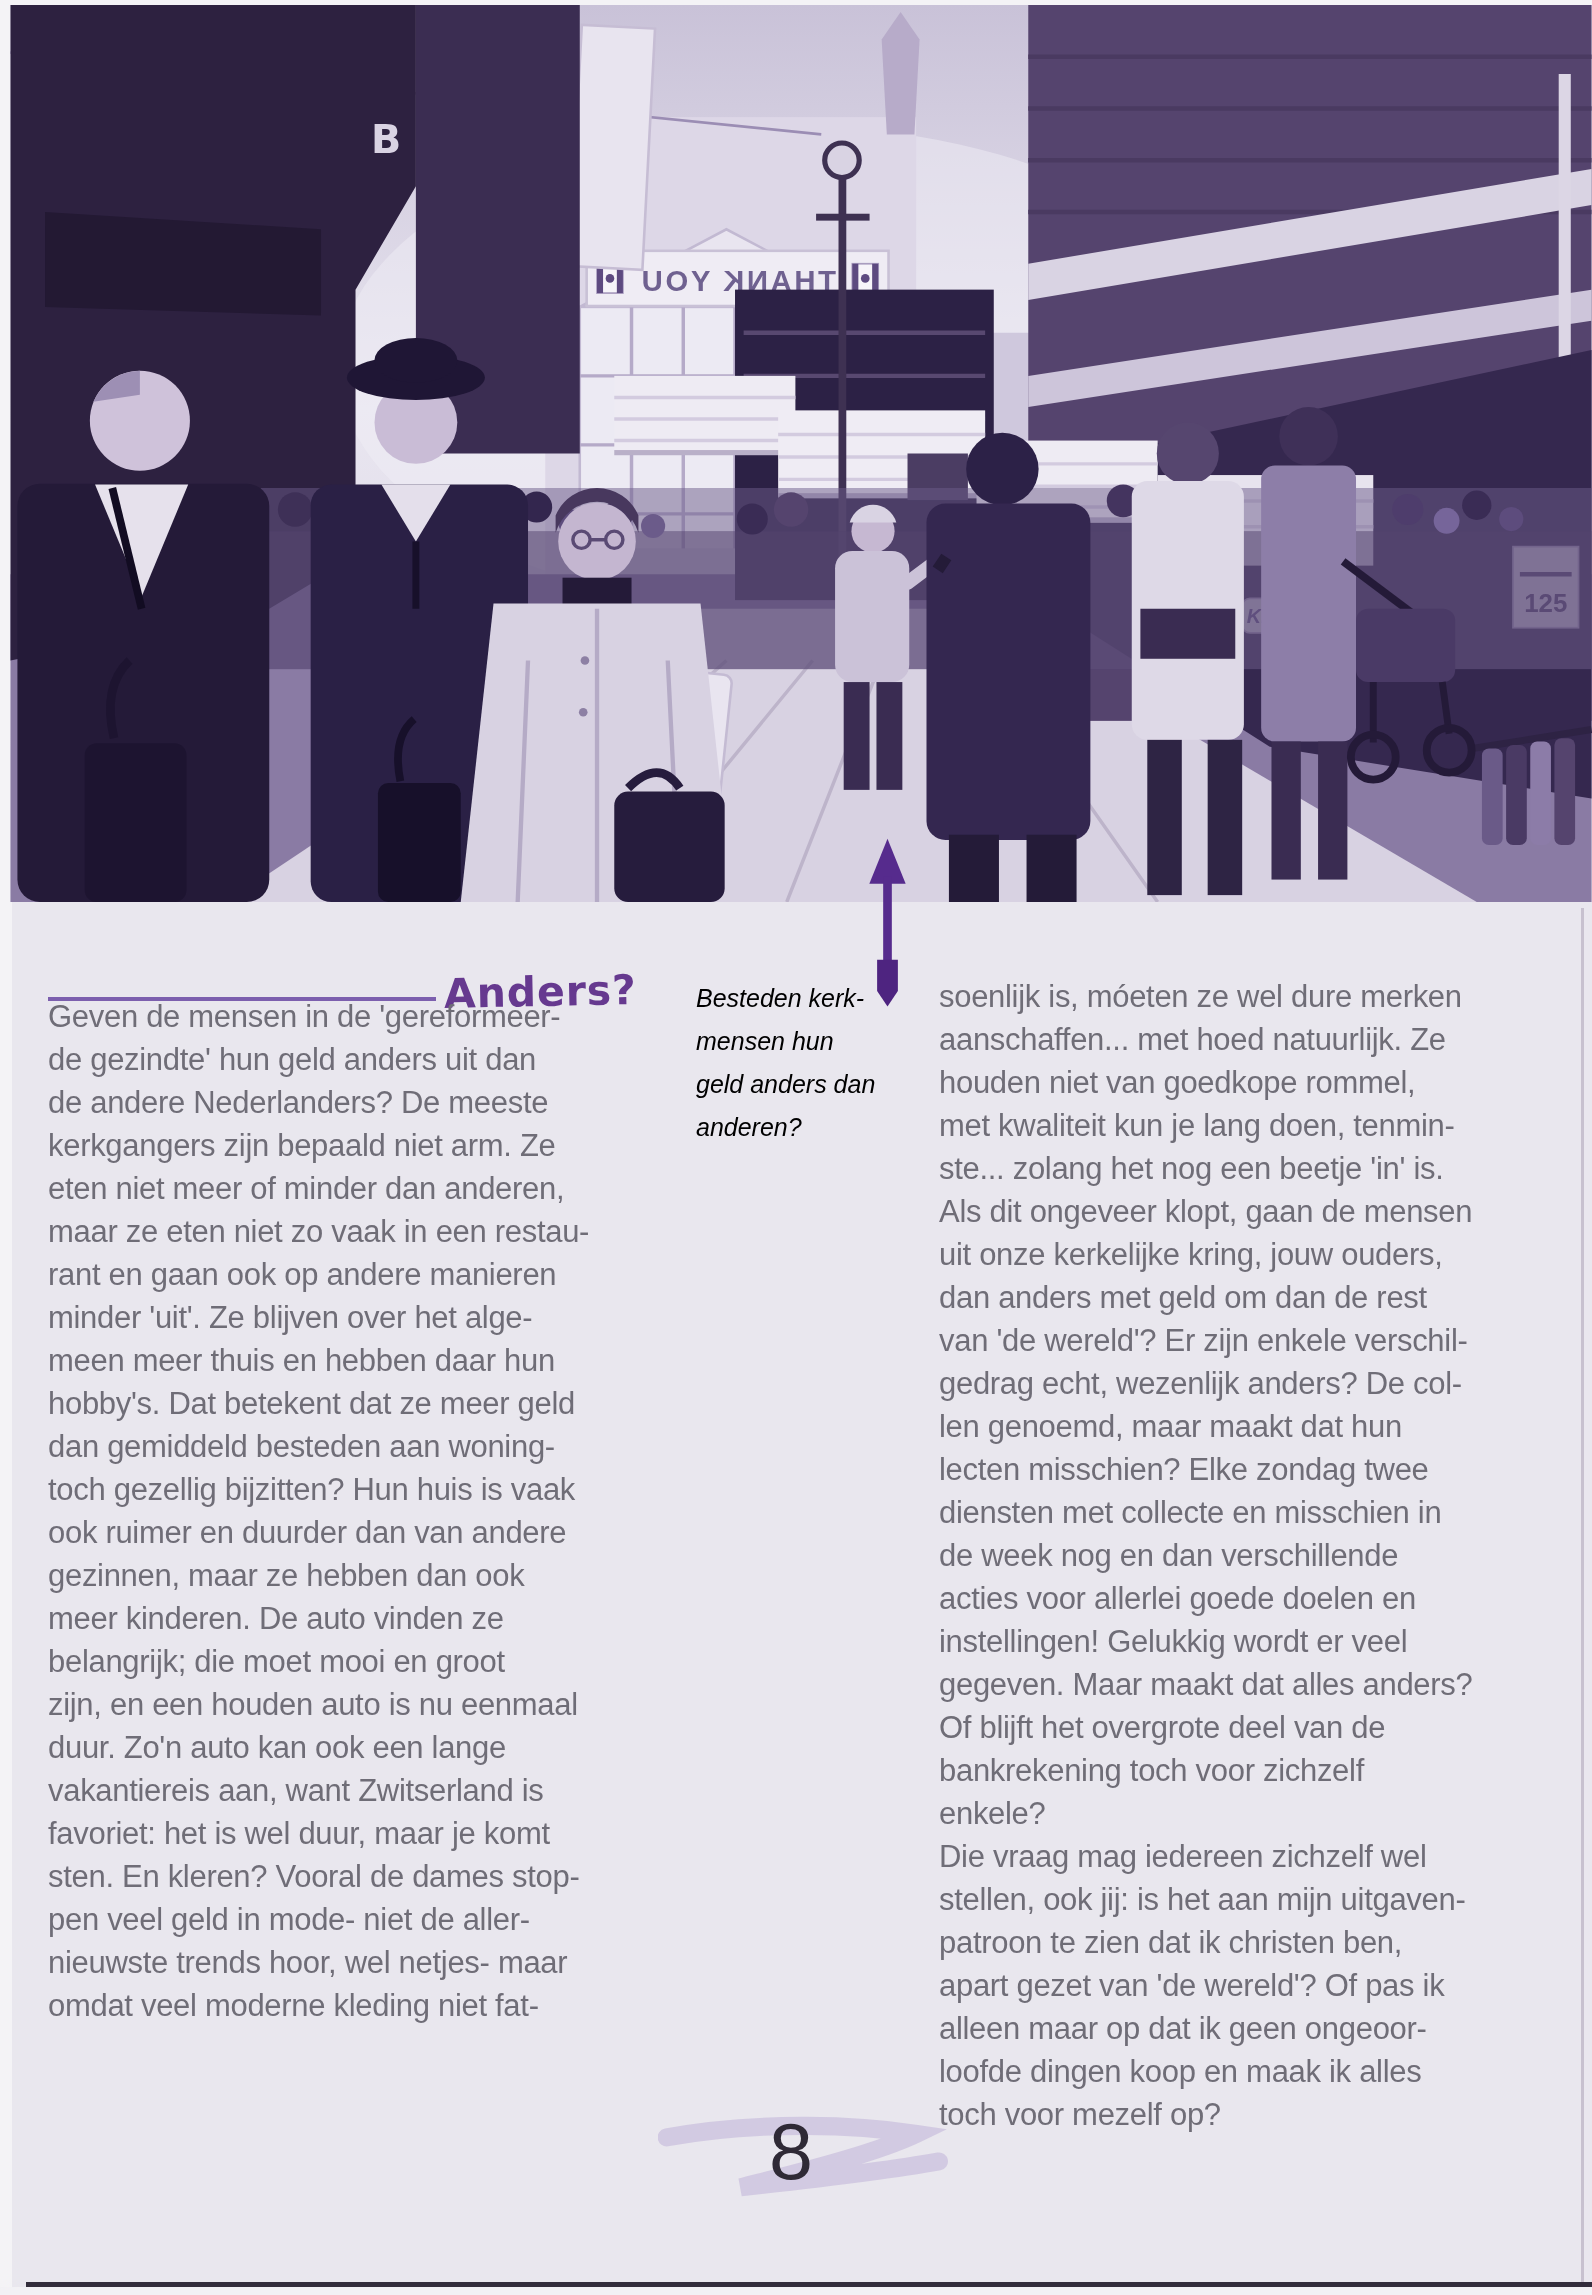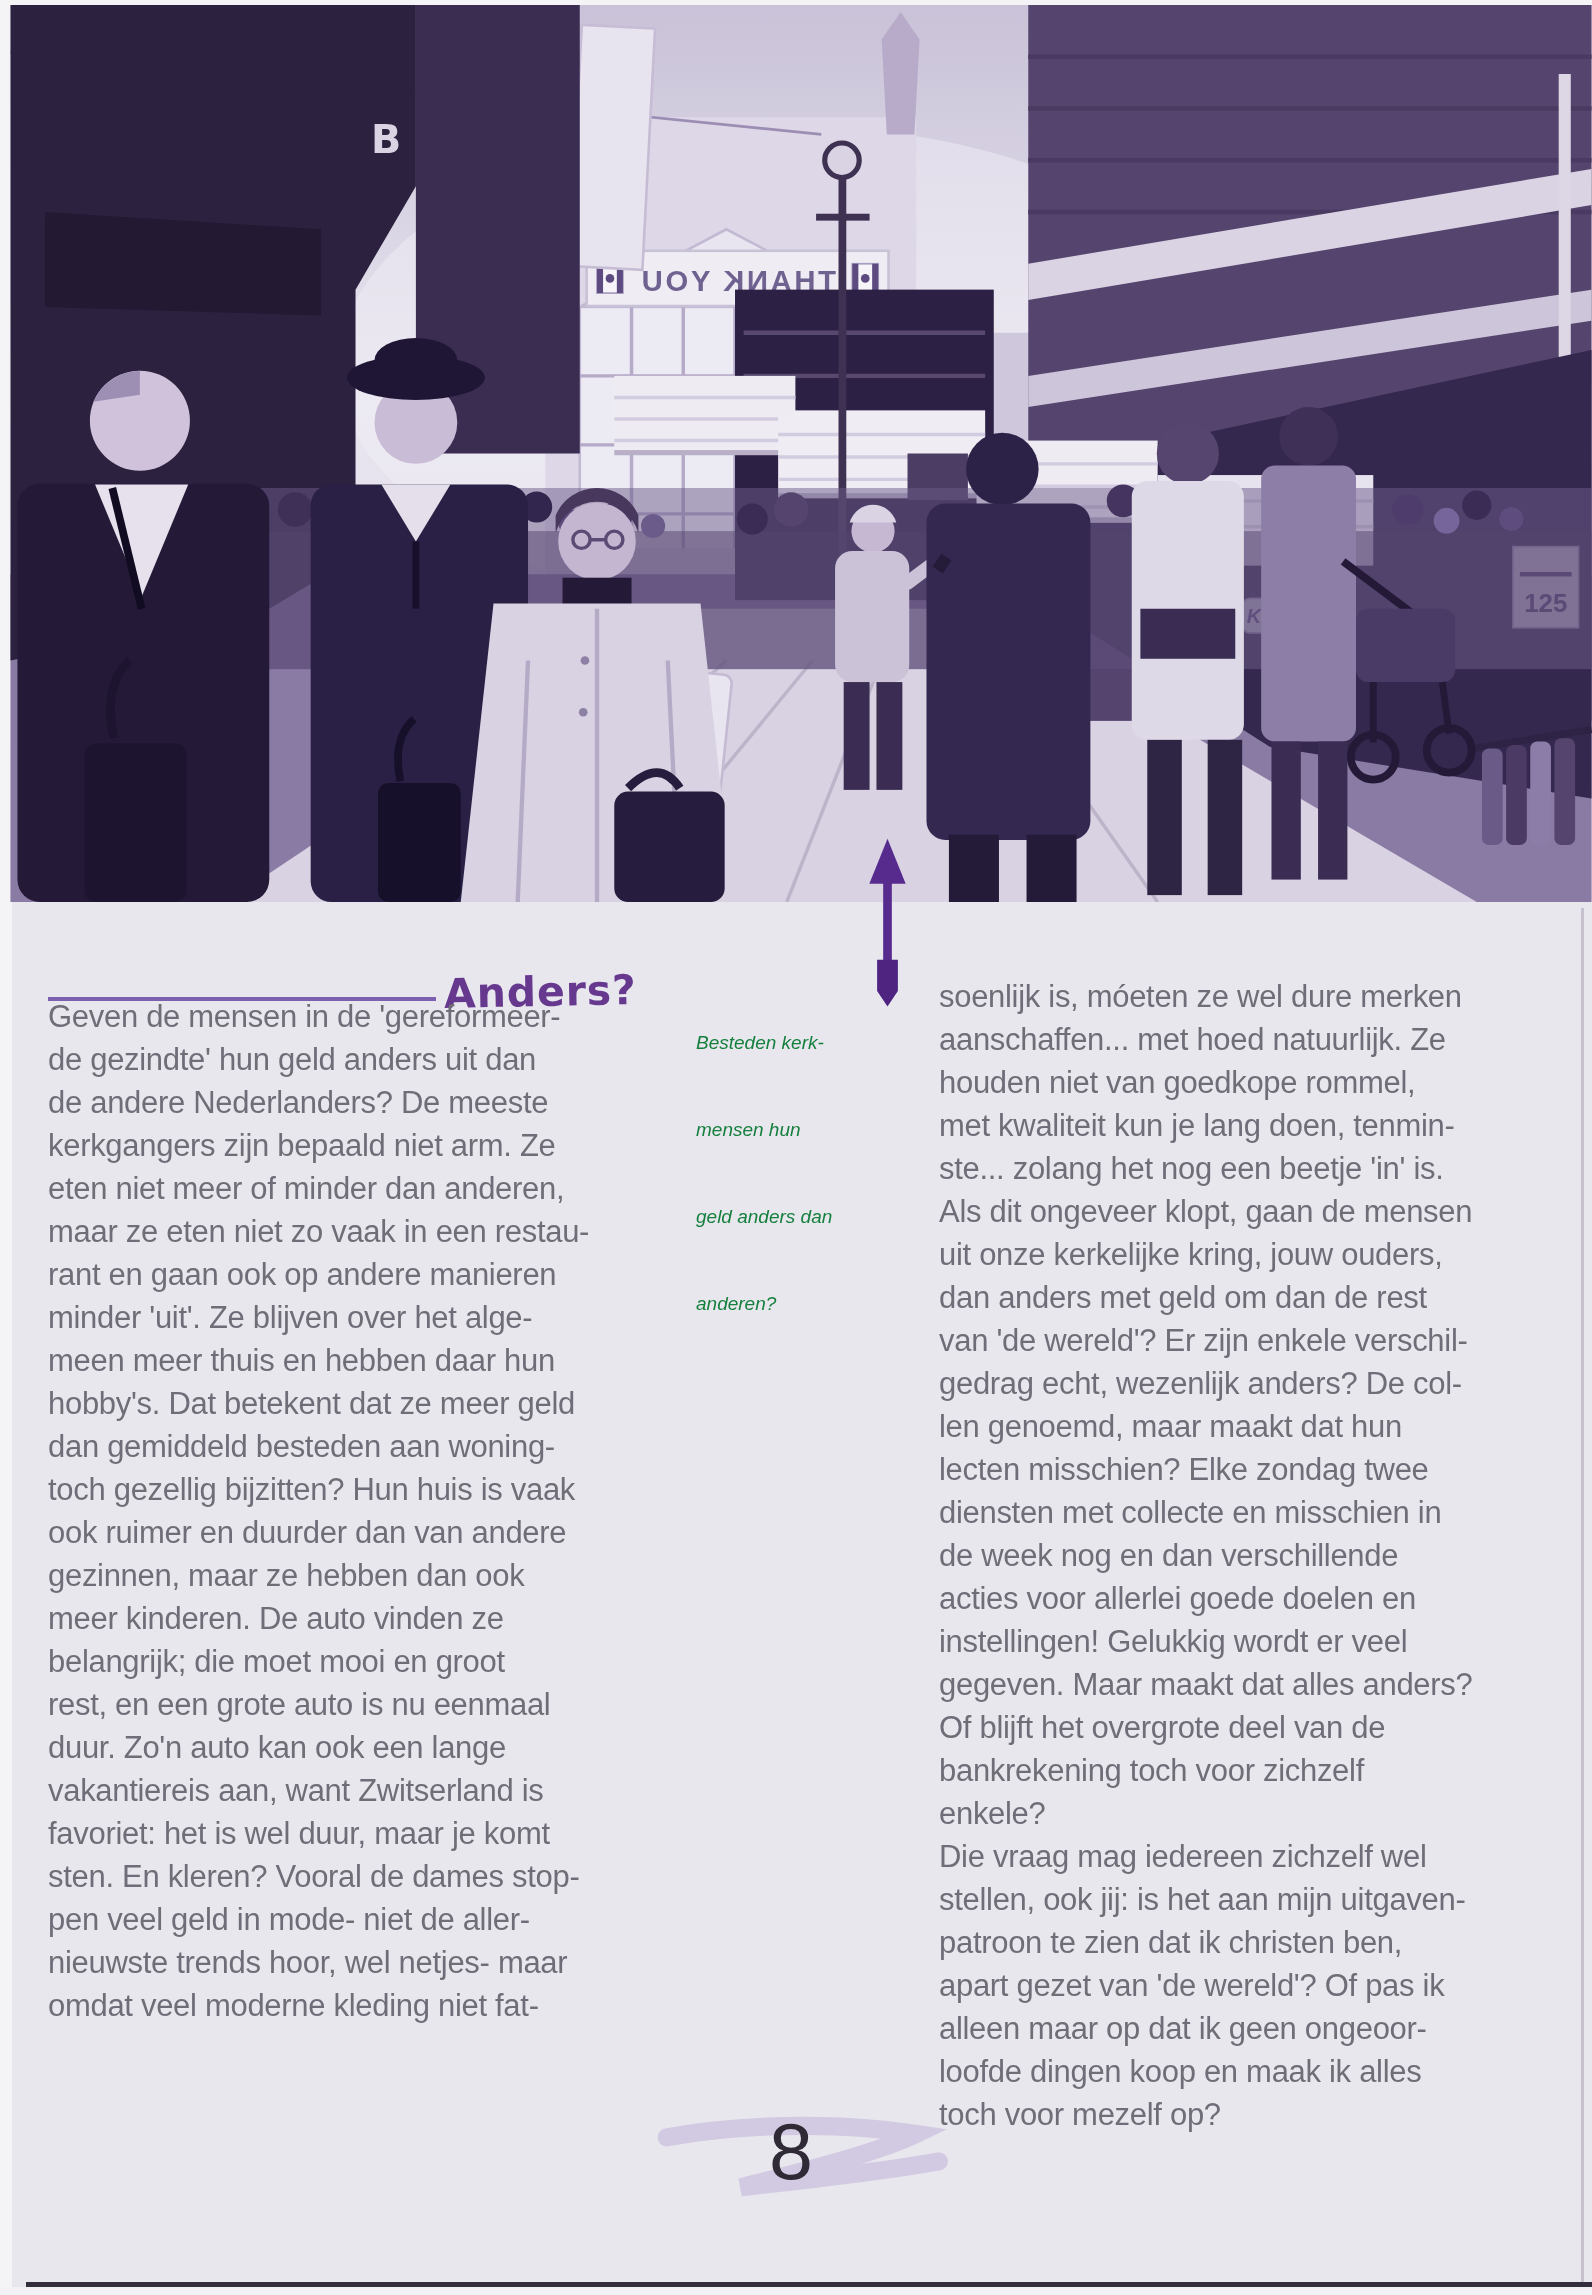--- a/index.html
+++ b/index.html
@@ -30,22 +30,22 @@
     color:#66398f;letter-spacing:0.9px;transform:rotate(-1.2deg);white-space:nowrap;
   }
 
   
   .col{position:absolute;}
   .col .line{height:43px;line-height:43px;font-size:31px;letter-spacing:-0.3px;
     color:#6f6d77;white-space:nowrap;}
   .col-left{left:48px;top:995px;width:580px;}
   .col-right{left:939px;top:975px;width:587px;}
   .col-caption{left:696px;top:977px;width:203px;}
-  .col-caption .line{height:43px;line-height:43px;font-size:19px;font-style:italic;
-    color:#15803d;letter-spacing:0;margin-top:44px;}
+  .col-caption .line{height:43px;line-height:43px;font-size:25px;font-style:italic;
+    color:#000000;letter-spacing:0;}
 
   
   .squiggle{left:658px;top:2106px;width:293px;height:104px;}
   .pagenum{left:735px;top:2109px;width:112px;text-align:center;
     font-size:79px;line-height:1.1;color:#2f2a36;}
 </style>
 </head>
 <body>
 
 <div class="abs edge-left"></div>
@@ -308,21 +308,21 @@
     <div class="line">rant en gaan ook op andere manieren</div>
     <div class="line">minder 'uit'. Ze blijven over het alge-</div>
     <div class="line">meen meer thuis en hebben daar hun</div>
     <div class="line">hobby's. Dat betekent dat ze meer geld</div>
     <div class="line">dan gemiddeld besteden aan woning-</div>
     <div class="line">toch gezellig bijzitten? Hun huis is vaak</div>
     <div class="line">ook ruimer en duurder dan van andere</div>
     <div class="line">gezinnen, maar ze hebben dan ook</div>
     <div class="line">meer kinderen. De auto vinden ze</div>
     <div class="line">belangrijk; die moet mooi en groot</div>
-    <div class="line">rest, en een grote auto is nu eenmaal</div>
+    <div class="line">zijn, en een houden auto is nu eenmaal</div>
     <div class="line">duur. Zo'n auto kan ook een lange</div>
     <div class="line">vakantiereis aan, want Zwitserland is</div>
     <div class="line">favoriet: het is wel duur, maar je komt</div>
     <div class="line">sten. En kleren? Vooral de dames stop-</div>
     <div class="line">pen veel geld in mode- niet de aller-</div>
     <div class="line">nieuwste trends hoor, wel netjes- maar</div>
     <div class="line">omdat veel moderne kleding niet fat-</div>
   </div>
 
 <div class="abs col col-right">

